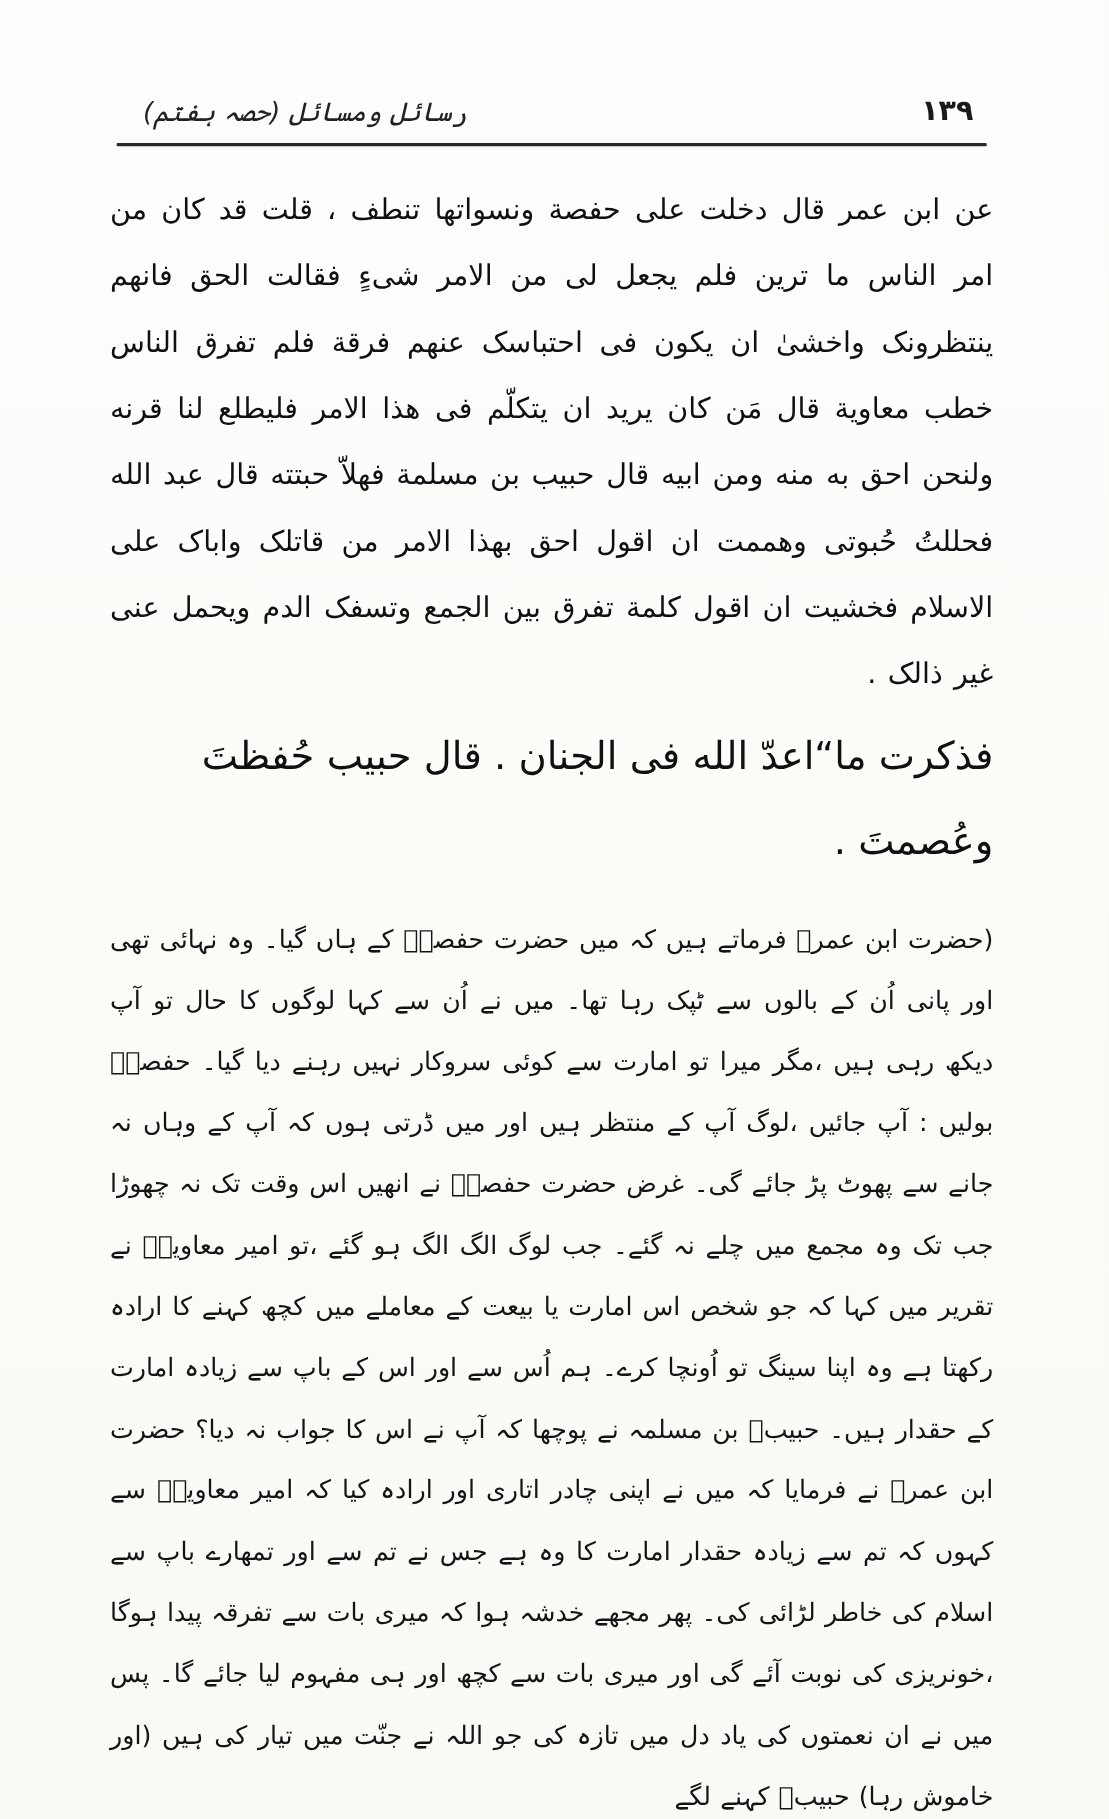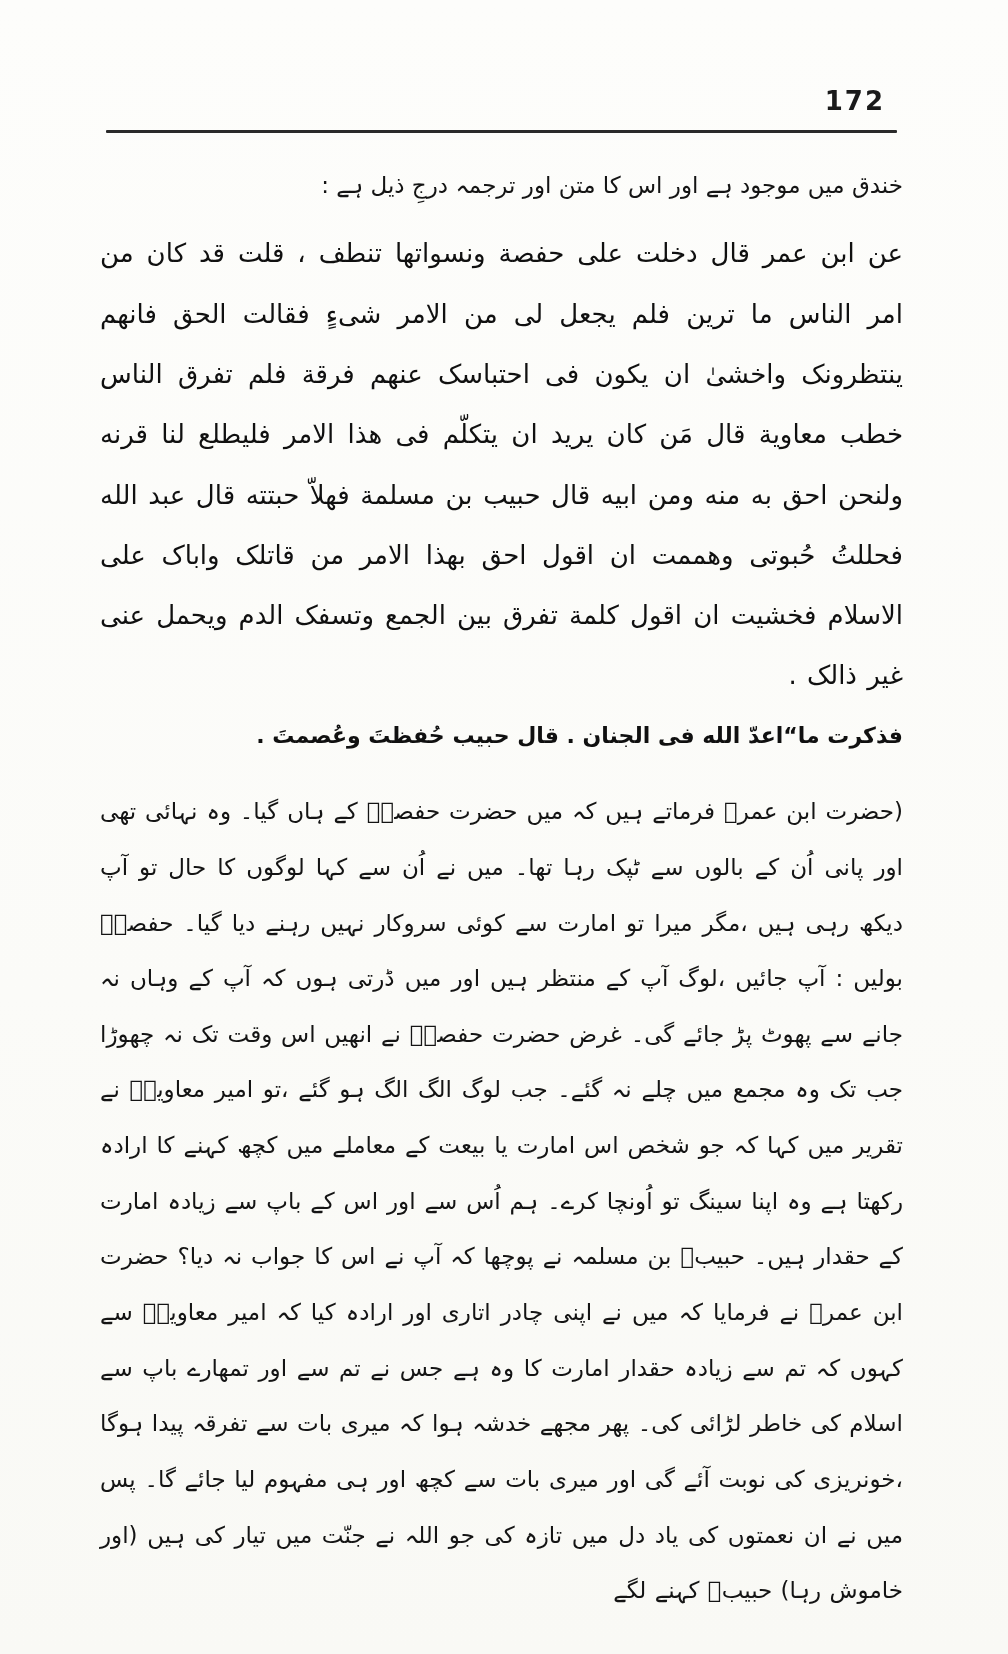--- a/index.html
+++ b/index.html
@@ -81,22 +81,22 @@
       font-weight: 400;
       line-height: 2.32;
       text-align: justify;
       text-align-last: right;
       color: #101010;
       word-spacing: 2px;
       margin-bottom: 6px;
     }
 
     .arabic-closing {
-      font-size: 22px;
-      font-weight: 700;
+      font-size: 35px;
+      font-weight: 400;
       line-height: 2.2;
       text-align: right;
       color: #101010;
       margin-bottom: 24px;
     }
 
     .urdu-block {
       font-size: 23px;
       font-weight: 400;
       line-height: 2.42;
@@ -106,28 +106,28 @@
       word-spacing: 1px;
     }
   </style>
 </head>
 <body>
 
 <div class="page">
   <div class="page-inner">
 
     <div class="header">
-      <div class="page-number">172</div>
+      <div class="page-number">۱۳۹</div>
+      <div class="header-title">رسائل ومسائل (حصہ ہفتم)</div>
     </div>
 
     <div class="header-rule"></div>
 
     <div class="content">
 
-      <p class="intro-line">خندق میں موجود ہے اور اس کا متن اور ترجمہ درجِ ذیل ہے :</p>
 
       <p class="arabic-block" lang="ar">عن ابن عمر قال دخلت علی حفصة ونسواتها تنطف ، قلت قد كان من امر الناس ما ترين فلم يجعل لى من الامر شىءٍ فقالت الحق فانهم ينتظرونک واخشیٰ ان يكون فى احتباسک عنهم فرقة فلم تفرق الناس خطب معاوية قال مَن كان يريد ان يتكلّم فى هذا الامر فليطلع لنا قرنه ولنحن احق به منه ومن ابيه قال حبيب بن مسلمة فهلاّ حبتته قال عبد الله فحللتُ حُبوتى وهممت ان اقول احق بهذا الامر من قاتلک واباک علی الاسلام فخشيت ان اقول كلمة تفرق بين الجمع وتسفک الدم ويحمل عنى غير ذالک .</p>
 
       <p class="arabic-closing" lang="ar">فذكرت ما“اعدّ الله فى الجنان . قال حبيب حُفظتَ وعُصمتَ .</p>
 
       <p class="urdu-block" lang="ur">(حضرت ابن عمرؓ فرماتے ہیں کہ میں حضرت حفصہؓ کے ہاں گیا۔ وہ نہائی تھی اور پانی اُن کے بالوں سے ٹپک رہا تھا۔ میں نے اُن سے کہا لوگوں کا حال تو آپ دیکھ رہی ہیں ،مگر میرا تو امارت سے کوئی سروکار نہیں رہنے دیا گیا۔ حفصہؓ بولیں : آپ جائیں ،لوگ آپ کے منتظر ہیں اور میں ڈرتی ہوں کہ آپ کے وہاں نہ جانے سے پھوٹ پڑ جائے گی۔ غرض حضرت حفصہؓ نے انھیں اس وقت تک نہ چھوڑا جب تک وہ مجمع میں چلے نہ گئے۔ جب لوگ الگ الگ ہو گئے ،تو امیر معاویہؓ نے تقریر میں کہا کہ جو شخص اس امارت یا بیعت کے معاملے میں کچھ کہنے کا ارادہ رکھتا ہے وہ اپنا سینگ تو اُونچا کرے۔ ہم اُس سے اور اس کے باپ سے زیادہ امارت کے حقدار ہیں۔ حبیبؓ بن مسلمہ نے پوچھا کہ آپ نے اس کا جواب نہ دیا؟ حضرت ابن عمرؓ نے فرمایا کہ میں نے اپنی چادر اتاری اور ارادہ کیا کہ امیر معاویہؓ سے کہوں کہ تم سے زیادہ حقدار امارت کا وہ ہے جس نے تم سے اور تمھارے باپ سے اسلام کی خاطر لڑائی کی۔ پھر مجھے خدشہ ہوا کہ میری بات سے تفرقہ پیدا ہوگا ،خونریزی کی نوبت آئے گی اور میری بات سے کچھ اور ہی مفہوم لیا جائے گا۔ پس میں نے ان نعمتوں کی یاد دل میں تازہ کی جو اللہ نے جنّت میں تیار کی ہیں (اور خاموش رہا) حبیبؓ کہنے لگے</p>
 
     </div>
   </div>
 </div>

